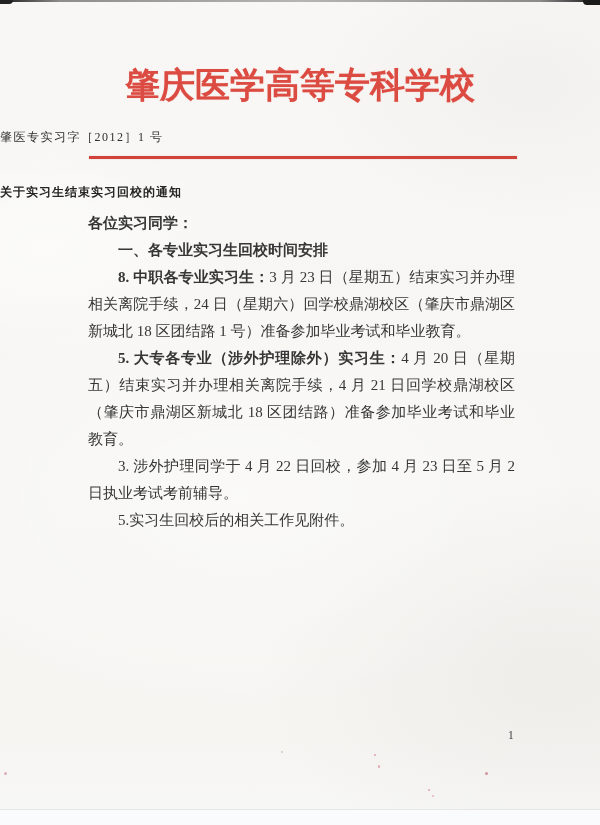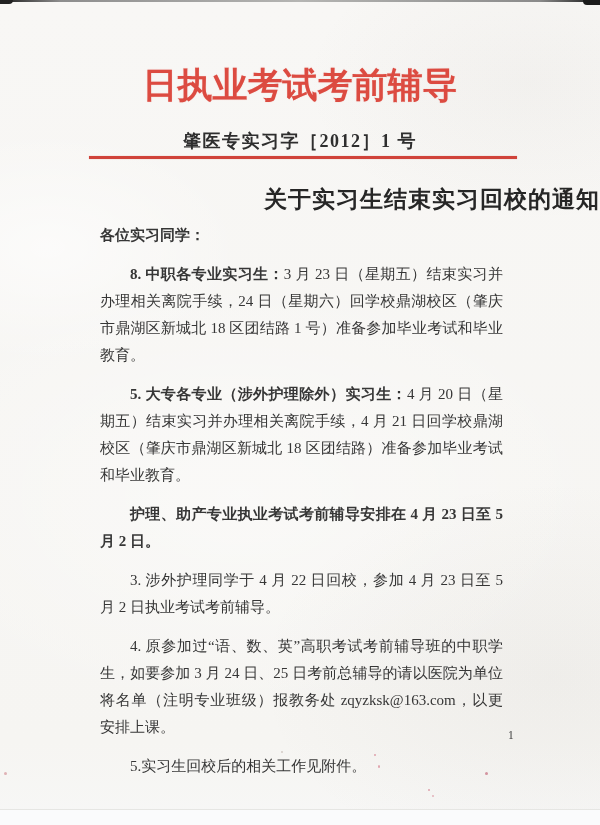--- a/index.html
+++ b/index.html
@@ -57,55 +57,55 @@
     font-weight: bold;
     letter-spacing: 0px;
     color: #dc4b41;
     text-shadow: 0 0 1px rgba(220,75,65,0.35);
     white-space: nowrap;
   }
   .doc-number {
     position: absolute;
     top: 129px; left: 0;
     width: 100%;
-    text-align: center;
-    font-size: 18px;
-    font-weight: bold;
+    text-align: left;
+    font-size: 12px;
+    font-weight: normal;
     letter-spacing: 1.5px;
     color: #2e2e2e;
   }
   .red-rule {
     position: absolute;
     top: 156px; left: 89px;
     width: 428px; height: 3px;
     background: #d0433a;
     box-shadow: 0 0 1px rgba(208,67,58,0.6);
   }
   .notice-title {
     position: absolute;
     top: 184px; left: 0;
     width: 100%;
-    text-align: right;
-    font-size: 23px;
+    text-align: left;
+    font-size: 12px;
     font-weight: bold;
     letter-spacing: 1px;
     color: #262626;
   }
   
   .doc-body {
     position: absolute;
     top: 210px; left: 88px;
     width: 427px;
     font-size: 15px;
     line-height: 27px;
     color: #363636;
     text-align: justify;
   }
   .doc-body p {
-    margin: 12px;
+    margin: 0;
     text-indent: 2em;
   }
   .doc-body p.no-indent {
     text-indent: 0;
   }
   .doc-body .lead {
     font-weight: bold;
   }
   .page-number {
     position: absolute;
@@ -130,35 +130,34 @@
 </style>
 </head>
 <body>
 
 <div class="scan-page">
 
   <div class="top-edge-line"></div>
   <div class="corner-mark-left"></div>
   <div class="corner-mark-right"></div>
 
-  <div class="school-name">日执业考试考前辅导</div>
+  <div class="school-name">肇庆医学高等专科学校</div>
 
   <div class="doc-number">肇医专实习字［2012］1 号</div>
 
   <div class="red-rule"></div>
 
   <div class="notice-title">关于实习生结束实习回校的通知</div>
 
   <div class="doc-body">
     <p class="no-indent"><span class="lead">各位实习同学：</span><span></span></p>
+    <p><span class="lead">一、各专业实习生回校时间安排</span><span></span></p>
     <p><span class="lead">8. 中职各专业实习生：</span><span>3 月 23 日（星期五）结束实习并办理相关离院手续，24 日（星期六）回学校鼎湖校区（肇庆市鼎湖区新城北 18 区团结路 1 号）准备参加毕业考试和毕业教育。</span></p>
     <p><span class="lead">5. 大专各专业（涉外护理除外）实习生：</span><span>4 月 20 日（星期五）结束实习并办理相关离院手续，4 月 21 日回学校鼎湖校区（肇庆市鼎湖区新城北 18 区团结路）准备参加毕业考试和毕业教育。</span></p>
-    <p><span class="lead">护理、助产专业执业考试考前辅导安排在 4 月 23 日至 5 月 2 日。</span><span></span></p>
     <p><span class="lead"></span><span>3. 涉外护理同学于 4 月 22 日回校，参加 4 月 23 日至 5 月 2 日执业考试考前辅导。</span></p>
-    <p><span class="lead"></span><span>4. 原参加过“语、数、英”高职考试考前辅导班的中职学生，如要参加 3 月 24 日、25 日考前总辅导的请以医院为单位将名单（注明专业班级）报教务处 zqyzksk@163.com，以更安排上课。</span></p>
     <p><span class="lead"></span><span>5.实习生回校后的相关工作见附件。</span></p>
   </div>
 
   <div class="page-number">1</div>
 
   <div class="speckle sp1"></div>
   <div class="speckle sp2"></div>
   <div class="speckle sp3"></div>
   <div class="speckle sp4"></div>
   <div class="speckle sp5"></div>

